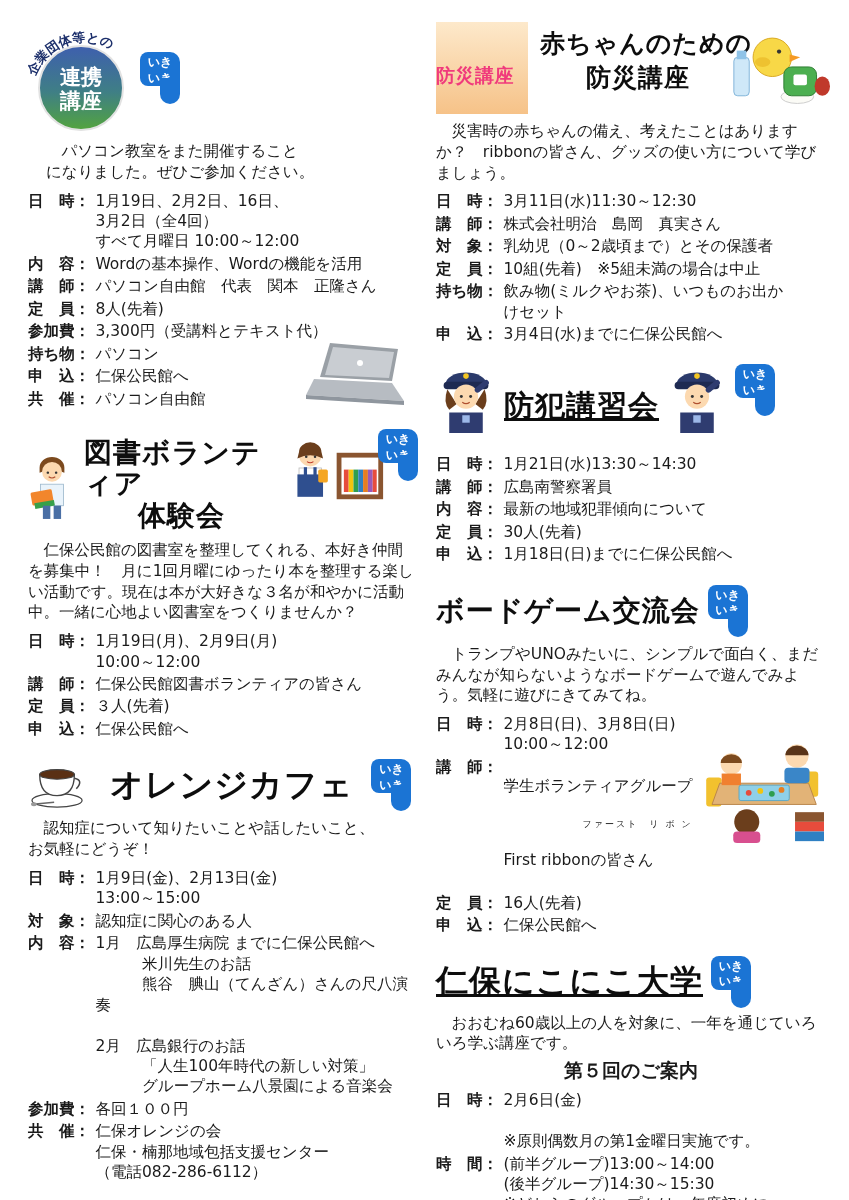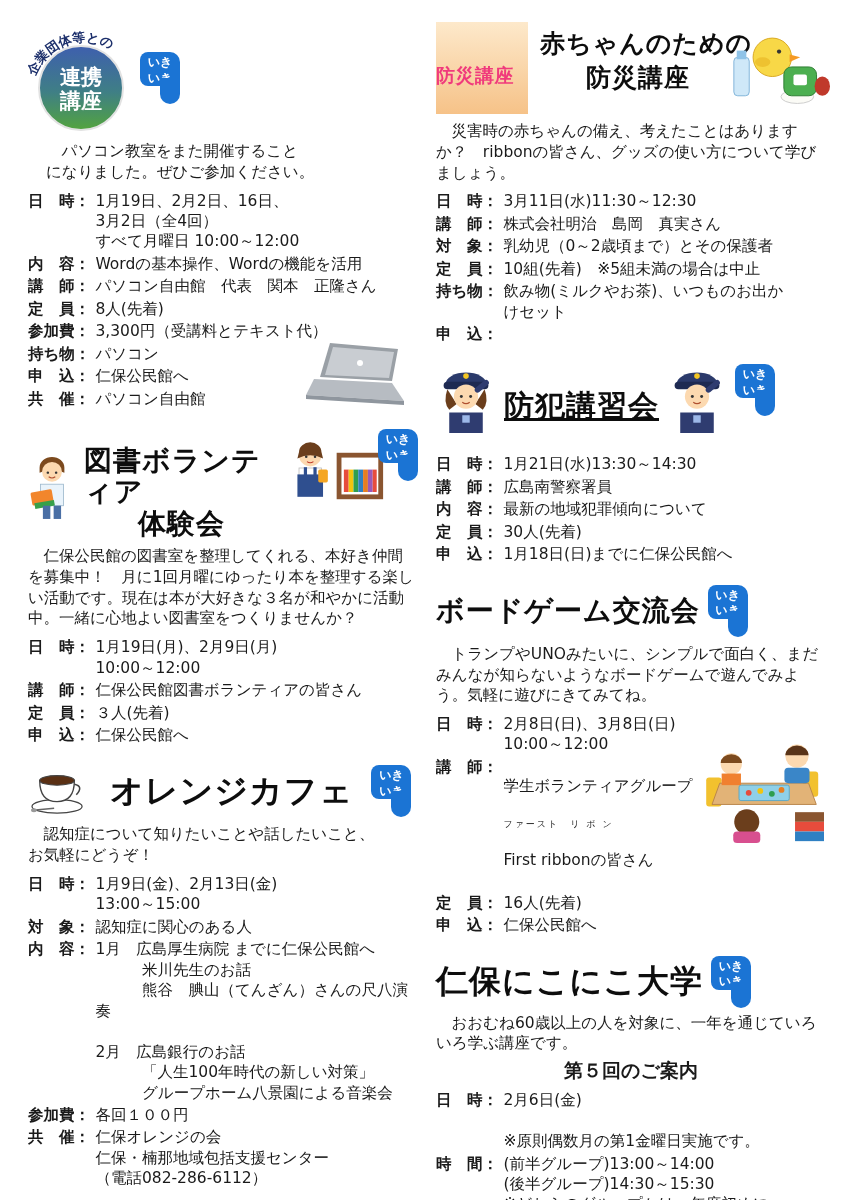--- a/index.html
+++ b/index.html
@@ -16,21 +16,21 @@
     font-family:"DejaVu Sans","Liberation Sans",sans-serif;
     padding:22px 24px 10px 28px;
   }
   .cols{display:flex;gap:18px;}
   .col{width:390px;flex:none;}
   section{position:relative;margin-bottom:20px;}
   .rel{position:relative;}
   .hdr{display:flex;align-items:center;gap:8px;}
   .title{font-weight:bold;color:#0d0d0d;line-height:1.12;letter-spacing:1px;margin:0;}
   .t29{font-size:29px;} .t28{font-size:28px;} .t33{font-size:33px;}
-  .t25{font-size:25px;} .t30{font-size:30px;text-decoration:underline;} .t32{font-size:32px;}
+  .t25{font-size:25px;} .t30{font-size:30px;text-decoration:underline;} .t32{font-size:32px;text-decoration:underline;}
   .intro{font-size:15.5px;line-height:1.34;white-space:pre-line;margin:7px 0 8px 0;}
   .frow{display:flex;font-size:15.5px;line-height:1.32;margin:2px 0;}
   .flab{font-weight:bold;flex:none;width:4.35em;white-space:pre;}
   .fval{white-space:pre-line;}
   .fields{position:relative;}
   
   .ikiiki{position:relative;flex:none;}
   .ikiiki-sm{width:40px;height:52px;}
   .ikiiki-top{position:absolute;left:0;top:0;background:var(--blue);color:#fff;
     font-weight:bold;text-align:center;border-radius:8px 10px 3px 8px;}
@@ -39,21 +39,21 @@
   .ikiiki-sm .ikiiki-tail{left:20px;top:26px;width:20px;height:26px;}
   
   .bousai-badge{width:92px;height:92px;flex:none;background:linear-gradient(180deg,#fde9cb,#f6c288);
     display:flex;align-items:center;}
   .bousai-badge span{color:#f03a7c;font-size:19px;font-weight:bold;margin-top:16px;letter-spacing:0.5px;}
   .bousai-titles{margin-left:4px;}
   .b-l2{padding-left:46px;}
   .lib-l2{text-align:center;}
   .pc-intro{padding-left:18px;font-family:Liberation Serif, serif;}
   .sub-head{text-align:center;font-weight:bold;font-size:19px;margin:4px 0 6px 0;}
-  .ruby-line{font-size:9px;line-height:1;letter-spacing:2px;margin-top:2px;}
+  .ruby-line{font-size:9px;line-height:1;letter-spacing:2px;margin-top:2px;text-align:right;}
   .coach-val div{line-height:1.25;}
   .laptop-wrap{position:absolute;right:0;bottom:-4px;}
   .chick-wrap{position:absolute;right:-4px;top:2px;}
   .kids-wrap{position:absolute;right:-6px;top:148px;}
   svg text{font-family:"DejaVu Sans","Liberation Sans",sans-serif;}
 </style>
 </head>
 <body>
 
 <div class="cols">
@@ -137,21 +137,21 @@
           <circle cx="29" cy="21" r="12" fill="#fcd9b0"></circle>
           <circle cx="24" cy="22" r="1.5" fill="#333"></circle>
             <circle cx="34" cy="22" r="1.5" fill="#333"></circle>
           <path d="M25 27 q4 3 8 0" stroke="#b05030" fill="none" stroke-width="1.3"></path>
           <rect x="15" y="36" width="28" height="26" fill="#e9f3fb" stroke="#9db8cc"></rect>
           <rect x="4" y="44" width="26" height="16" rx="2" fill="#f2862c" transform="rotate(-10 17 52)"></rect>
           <rect x="8" y="57" width="24" height="7" fill="#37a04a" transform="rotate(-10 20 60)"></rect>
           <rect x="18" y="62" width="9" height="16" fill="#4a6fa5"></rect>
             <rect x="31" y="62" width="9" height="16" fill="#4a6fa5"></rect>
         </svg>
-        <div style="margin-top:16px">
+        <div style="margin-top:8px">
           <div class="title t28">図書ボランティア</div>
           <div class="title t28 lib-l2">体験会</div>
         </div>
         <svg width="122" height="94" viewBox="0 0 126 96" style="margin-left:-4px">
           <circle cx="34" cy="22" r="14" fill="#fcd9b0"></circle>
           <path d="M20 18 a14 12 0 0 1 28 0 l2 8 q-16 -8 -32 0 z" fill="#6b3e1c"></path>
           <circle cx="29" cy="24" r="1.6" fill="#333"></circle>
             <circle cx="40" cy="24" r="1.6" fill="#333"></circle>
           <path d="M30 30 q4 3 8 0" stroke="#c0392b" fill="none" stroke-width="1.4"></path>
           <rect x="20" y="38" width="28" height="14" fill="#ffffff" stroke="#bbbbbb"></rect>
@@ -292,20 +292,21 @@
             <span class="flab">定　員：</span>
             <span class="fval">10組(先着)　※5組未満の場合は中止</span>
           </div>
         <div class="frow">
             <span class="flab">持ち物：</span>
             <span class="fval">飲み物(ミルクやお茶)、いつものお出か
 けセット</span>
           </div>
         <div class="frow">
             <span class="flab">申　込：</span>
+            <span class="fval">3月4日(水)までに仁保公民館へ</span>
           </div>
       </div>
     </section>
 
     <section>
       <div class="hdr">
         <svg width="60" height="82" viewBox="0 0 64 88">
           <path d="M10 22 a22 13 0 0 1 44 0 z" fill="#2b3a6b"></path>
           <rect x="8" y="19" width="48" height="8" rx="4" fill="#1e2a52"></rect>
           <circle cx="32" cy="13" r="3" fill="#f3c623"></circle>

